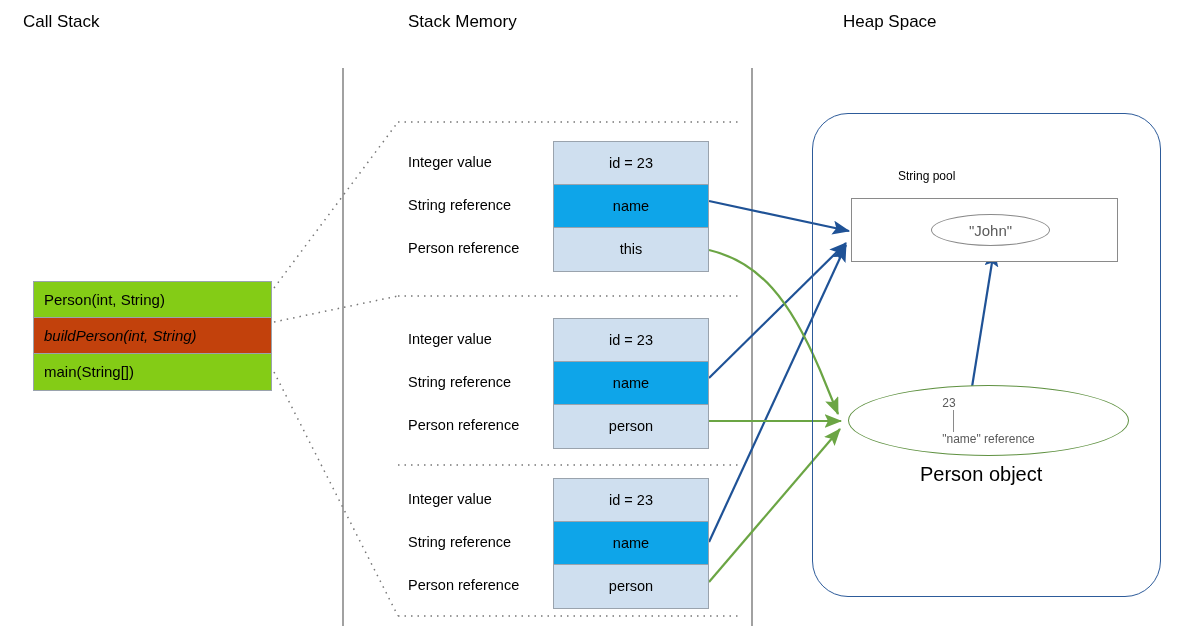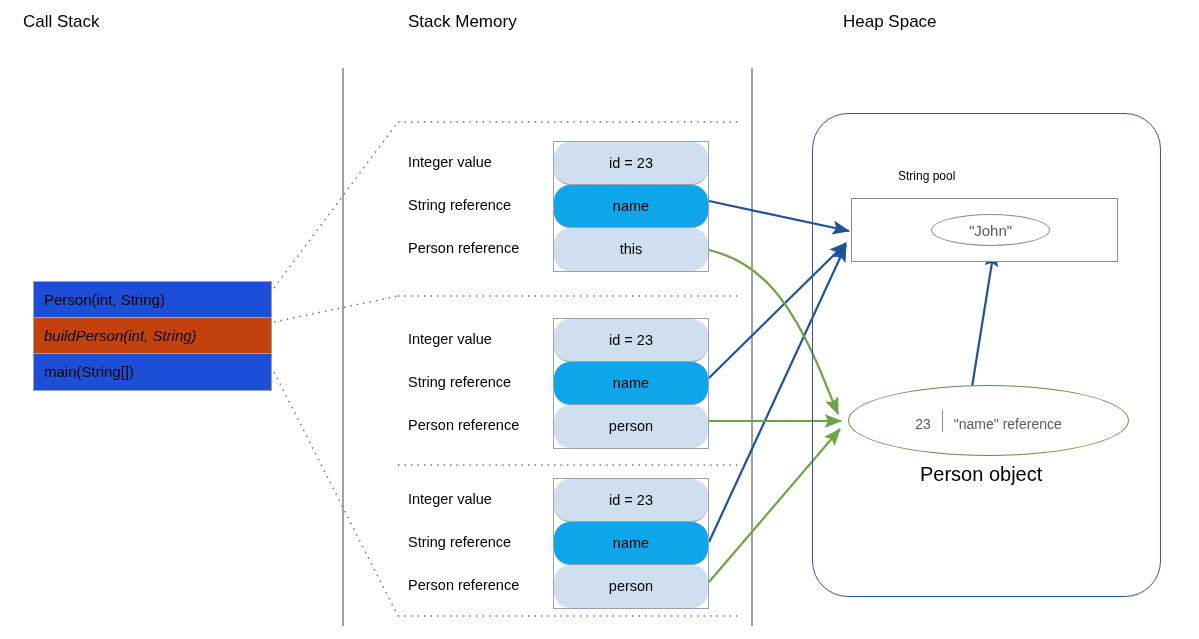--- a/index.html
+++ b/index.html
@@ -9,50 +9,50 @@
   .svg-layer{position:absolute;left:0;top:0;width:1199px;height:639px;pointer-events:none;}
 
   .col-title{position:absolute;font-size:17px;color:#000;white-space:nowrap;}
 
   
   .callstack{position:absolute;left:33px;top:281px;width:239px;
              border:1px solid #9aa3ad;box-sizing:border-box;}
   .cs-row{height:36px;line-height:36px;padding-left:10px;font-size:15px;
           box-sizing:border-box;border-bottom:1px solid #9aa3ad;white-space:nowrap;}
   .cs-row:last-child{border-bottom:none;}
-  .cs-row.fill{background:#1d4ed8;}
+  .cs-row.fill{background:#84cc16;}
   .cs-row.plain{background:#c2410c;font-style:italic;}
 
   
   .frame{position:absolute;}
   .frame .labels{position:absolute;left:0px;top:0px;width:150px;}
   .frame .lbl{height:43px;line-height:43px;font-size:14.5px;white-space:nowrap;color:#000;}
   .frame .cells{position:absolute;left:145px;top:0px;width:156px;
                 border:1px solid #9aa3ad;box-sizing:border-box;}
   .frame .cell{height:43px;line-height:43px;text-align:center;font-size:14.5px;
-               box-sizing:border-box;border-bottom:1px solid #9aa3ad;border-radius:16px;}
+               box-sizing:border-box;border-bottom:1px solid #9aa3ad;}
   .frame .cell:last-child{border-bottom:none;}
   .frame .cell.fill{background:#cfdfef;}
   .frame .cell.plain{background:#0ea5e9;}
 
   
   .heap-rect{position:absolute;left:812px;top:113px;width:349px;height:484px;
              border:1.6px solid #2d5b9a;border-radius:36px;box-sizing:border-box;}
   .pool-title{position:absolute;left:898px;top:169px;font-size:12px;white-space:nowrap;}
   .pool-box{position:absolute;left:851px;top:198px;width:267px;height:64px;
             border:1.4px solid #8a8a8a;background:#fff;box-sizing:border-box;}
   .john-ellipse{position:absolute;left:931px;top:214px;width:119px;height:32px;
                 border:1.3px solid #8a8a8a;border-radius:50%;background:#fff;
                 display:flex;align-items:center;justify-content:center;
                 font-size:15px;color:#5a5a5a;box-sizing:border-box;}
   .person-ellipse{position:absolute;left:848px;top:385px;width:281px;height:71px;
                   border:1.8px solid #5f9141;border-radius:50%;background:#fff;
                   display:flex;align-items:center;justify-content:center;
                   box-sizing:border-box;}
-  .person-ellipse .pe-inner{display:flex;align-items:flex-end;font-size:14px;color:#5a5a5a;}
+  .person-ellipse .pe-inner{display:flex;align-items:flex-start;font-size:12px;color:#5a5a5a;flex-direction:column;}
   .person-ellipse .pe-sep{display:inline-block;width:1px;height:22px;background:#8a8a8a;
                           margin:0 11px;}
   .person-caption{position:absolute;left:920px;top:463px;font-size:20px;white-space:nowrap;}
 </style>
 </head>
 <body>
 
 <div id="canvas">
 
   <svg class="svg-layer" viewBox="0 0 1199 639" xmlns="http://www.w3.org/2000/svg">

